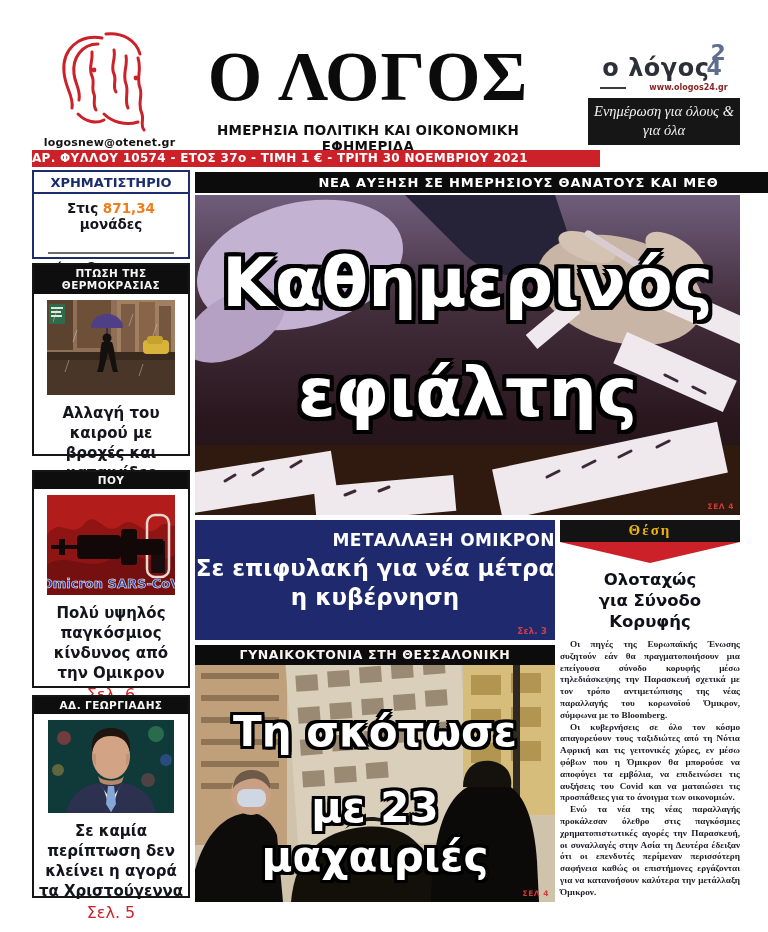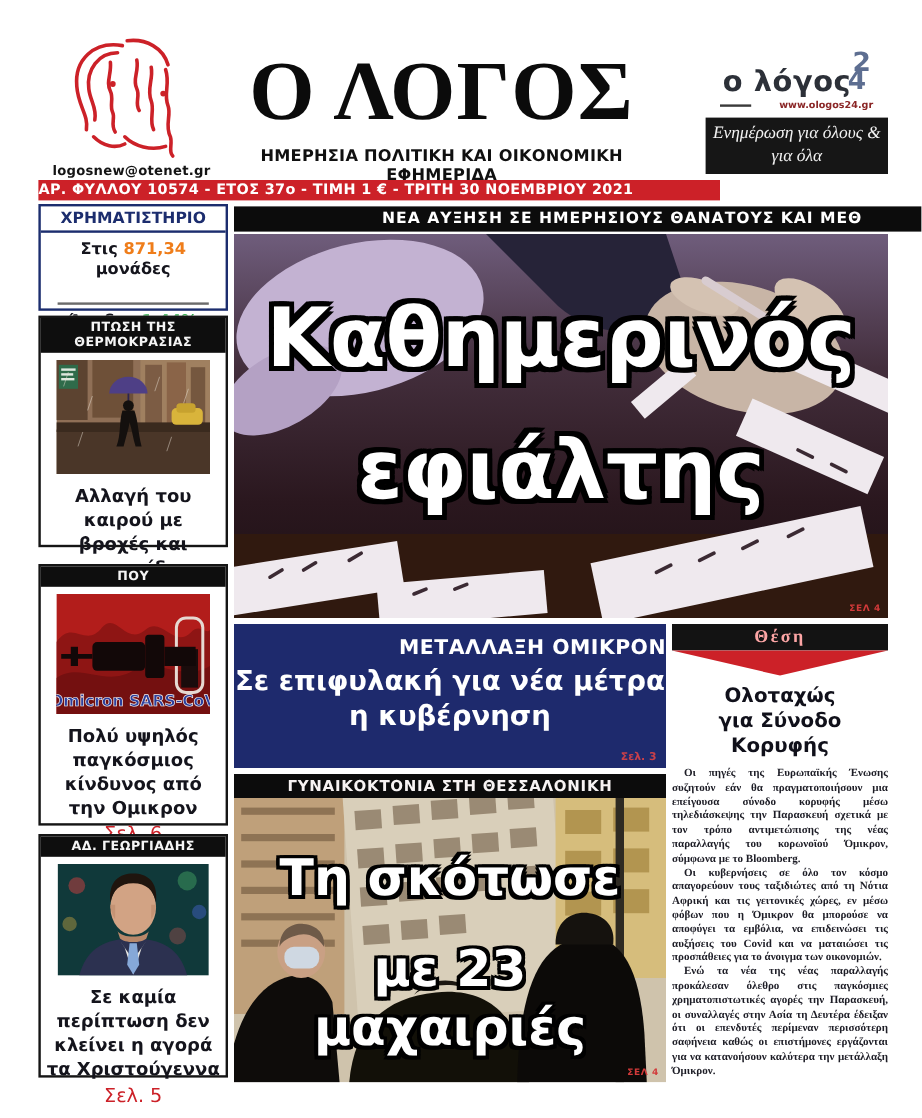--- a/index.html
+++ b/index.html
@@ -63,21 +63,21 @@
   #omicron-pageref { position:absolute; right:8px; bottom:4px; font-size:9px; font-weight:bold; color:#c8404a; }
 
   #femicide-kicker { left:195px; top:645px; width:360px; height:20px; background:#0c0c0c; color:#f7f3f3; font-size:12.5px; font-weight:bold; text-align:center; line-height:20px; letter-spacing:0.6px; }
   #femicide-photo { left:195px; top:665px; width:360px; height:237px; overflow:hidden; }
   #fem-hl1 { top:42px; font-size:42px; }
   #fem-hl2 { top:118px; font-size:42px; }
 
   
   #opinion { left:560px; top:520px; width:180px; height:390px; }
   #opinion-bar { background:#131313; height:22px; text-align:center; }
-  #opinion-tab { color:#fca5a5; font-family:"Liberation Serif","DejaVu Serif",serif; font-size:15px; font-weight:bold; line-height:21px; letter-spacing:2px; }
+  #opinion-tab { color:#eab308; font-family:"Liberation Serif","DejaVu Serif",serif; font-size:15px; font-weight:bold; line-height:21px; letter-spacing:2px; }
   #opinion-arrow { width:0; height:0; margin:0 auto; border-left:90px solid transparent; border-right:90px solid transparent; border-top:21px solid #cc2128; }
   #opinion-title { text-align:center; font-size:16.5px; line-height:21px; font-weight:bold; color:#10101a; margin-top:6px; }
   #opinion-body { margin-top:7px; font-family:"Liberation Serif","DejaVu Serif",serif; font-size:9.2px; line-height:11.8px; font-weight:bold; color:#1d1d26; text-align:justify; }
   #opinion-body p { text-indent:10px; margin:0; }
 </style>
 </head>
 <body>
 
 <div id="page">
 

